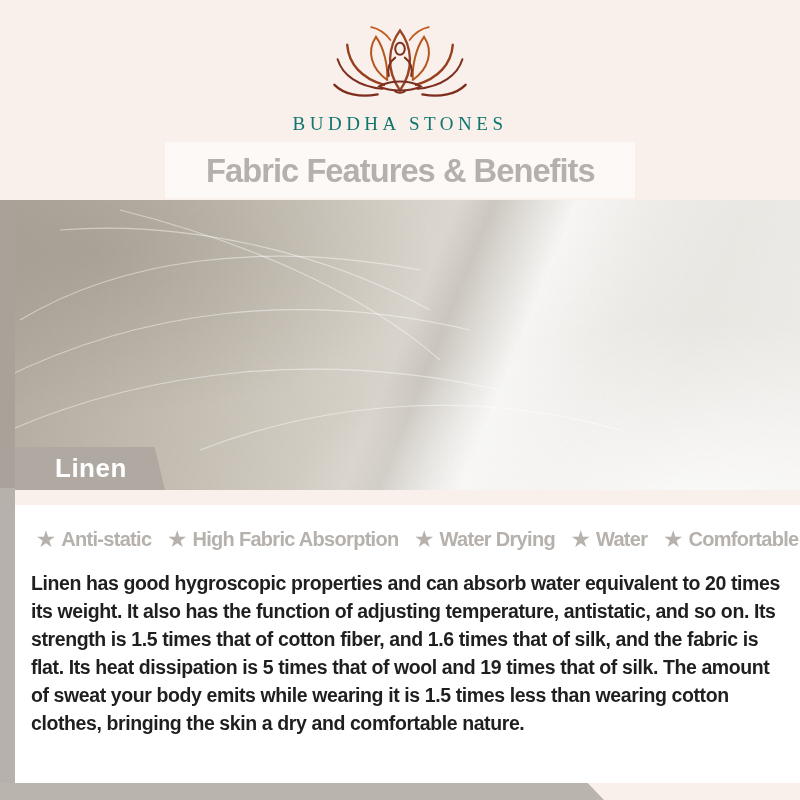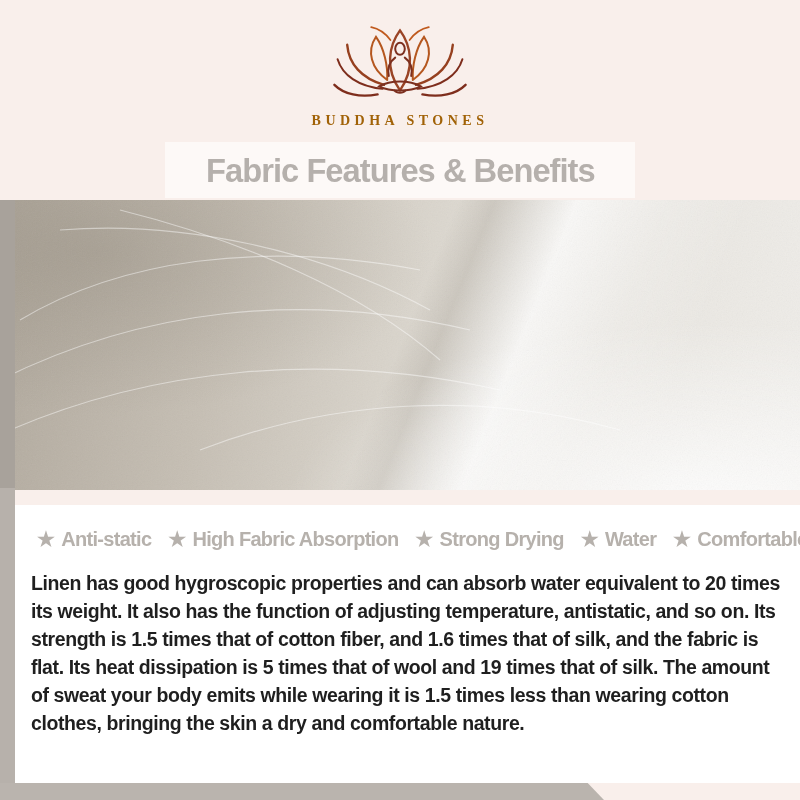--- a/index.html
+++ b/index.html
@@ -2,22 +2,22 @@
 <html><head>
 <meta charset="utf-8">
 <style>
   html,body{margin:0;padding:0;}
   body{font-family:"Liberation Sans",sans-serif;background:#e8e2de;}
   .page{position:relative;width:800px;height:800px;background:#f9efeb;overflow:hidden;margin:0 auto;}
 
   
   .logo-wrap{position:absolute;top:18px;left:0;right:0;text-align:center;}
   .lotus-svg{width:176px;height:92px;display:block;margin:0 auto;}
-  .brand-name{margin-top:3px;font-family:"Liberation Serif",serif;font-size:14px;font-weight:700;
-              letter-spacing:4.5px;color:#a16207;}
+  .brand-name{margin-top:3px;font-family:"Liberation Serif",serif;font-size:19px;font-weight:400;
+              letter-spacing:4.5px;color:#0f766e;}
 
   
   .title-bar{position:absolute;left:165px;top:142px;width:470px;height:56px;background:#fdf9f7;
              display:flex;align-items:center;justify-content:center;}
   .title-text{font-size:34px;font-weight:bold;color:#b5b0ac;letter-spacing:-1px;transform:scaleX(.96);white-space:nowrap;}
 
   
   .photo{position:absolute;left:0;top:200px;width:800px;height:290px;
     background:
       radial-gradient(95% 120% at 88% 108%, rgba(255,255,255,.95) 0%, rgba(255,255,255,0) 55%),
@@ -101,34 +101,37 @@
     <svg class="fibers" viewBox="0 0 800 290" fill="none" stroke="rgba(255,255,255,0.45)" stroke-width="1.2">
       <path d="M20 120 C 120 60 260 40 420 70"></path>
       <path d="M0 180 C 140 110 300 90 470 130"></path>
       <path d="M60 30 C 180 20 320 50 430 110"></path>
       <path d="M10 230 C 150 170 320 150 500 190"></path>
       <path d="M120 10 C 240 40 360 90 440 160"></path>
       <path d="M200 250 C 330 200 480 190 620 230"></path>
     </svg>
   </div>
 
+  <div class="fabric-banner">
+    <span>Linen</span>
+  </div>
 
   <div class="left-strip"></div>
   <div class="bottom-ribbon"></div>
 
   <div class="panel">
     <div class="features">
       <span class="feature-item">
         <span class="star">★</span><span>Anti-static</span>
       </span>
       <span class="feature-item">
         <span class="star">★</span><span>High Fabric Absorption</span>
       </span>
       <span class="feature-item">
-        <span class="star">★</span><span>Strong Drying</span>
+        <span class="star">★</span><span>Water Drying</span>
       </span>
       <span class="feature-item">
         <span class="star">★</span><span>Water</span>
       </span>
       <span class="feature-item">
         <span class="star">★</span><span>Comfortable</span>
       </span>
     </div>
     <div class="description">Linen has good hygroscopic properties and can absorb water equivalent to 20 times its weight. It also has the function of adjusting temperature, antistatic, and so on. Its strength is 1.5 times that of cotton fiber, and 1.6 times that of silk, and the fabric is flat. Its heat dissipation is 5 times that of wool and 19 times that of silk. The amount of sweat your body emits while wearing it is 1.5 times less than wearing cotton clothes, bringing the skin a dry and comfortable nature.</div>
   </div>

